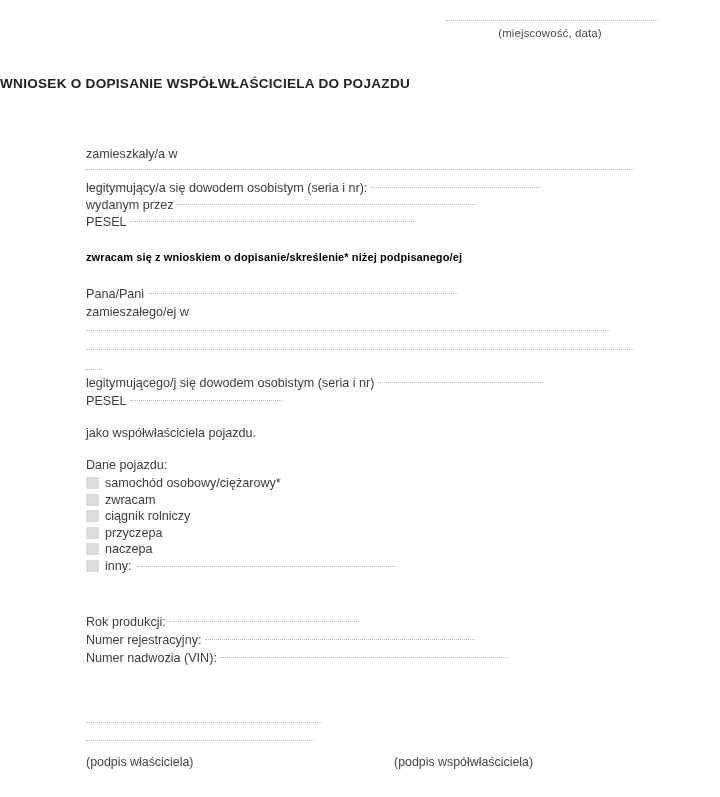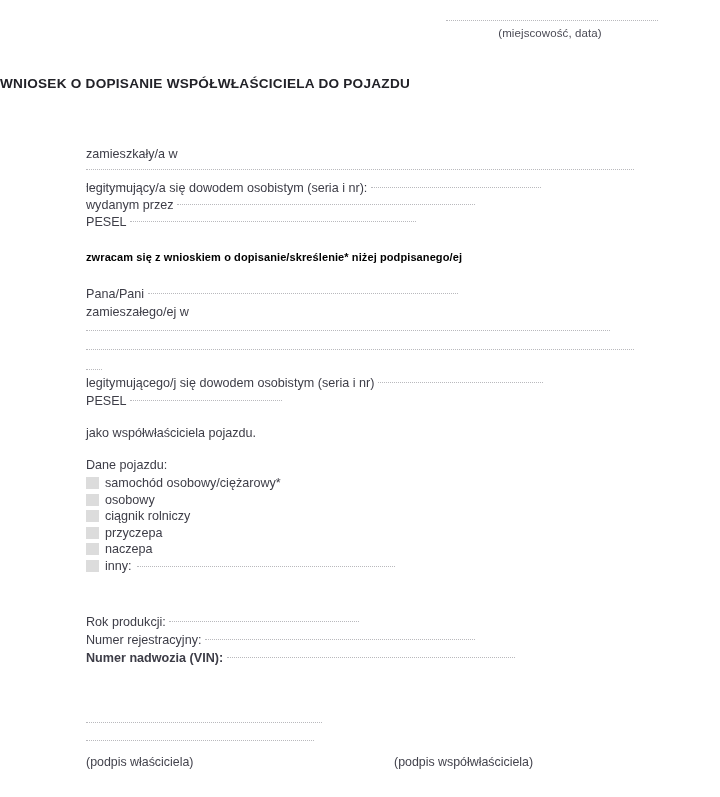--- a/index.html
+++ b/index.html
@@ -202,21 +202,21 @@
 
   <div class="blk" style="top:457px;">Dane pojazdu:</div>
 
   <div class="cb-list" style="top:475px;">
     <div class="cb-row">
       <span class="cb-box"></span>
       <span class="cb-label">samochód osobowy/ciężarowy*</span>
     </div>
     <div class="cb-row">
       <span class="cb-box"></span>
-      <span class="cb-label">osobowy</span>
+      <span class="cb-label">zwracam</span>
     </div>
     <div class="cb-row">
       <span class="cb-box"></span>
       <span class="cb-label">ciągnik rolniczy</span>
     </div>
     <div class="cb-row">
       <span class="cb-box"></span>
       <span class="cb-label">przyczepa</span>
     </div>
     <div class="cb-row">
@@ -234,21 +234,21 @@
   <div class="blk" style="top:614px;">
     <span>Rok produkcji:</span>
     <span class="dots" style="width:190px;"></span>
   </div>
 
   <div class="blk" style="top:632px;">
     <span>Numer rejestracyjny:</span>
     <span class="dots" style="width:270px;"></span>
   </div>
 
-  <div class="blk" style="top:650px;font-weight:bold;">
+  <div class="blk" style="top:650px;">
     <span>Numer nadwozia (VIN):</span>
     <span class="dots" style="width:288px;"></span>
   </div>
 
   <div class="sig-rules" style="top:722px;">
     <div class="rule"></div>
     <div class="rule second"></div>
   </div>
 
   <div class="sig-caption" style="left:86px; top:755px;">(podpis właściciela)</div>

